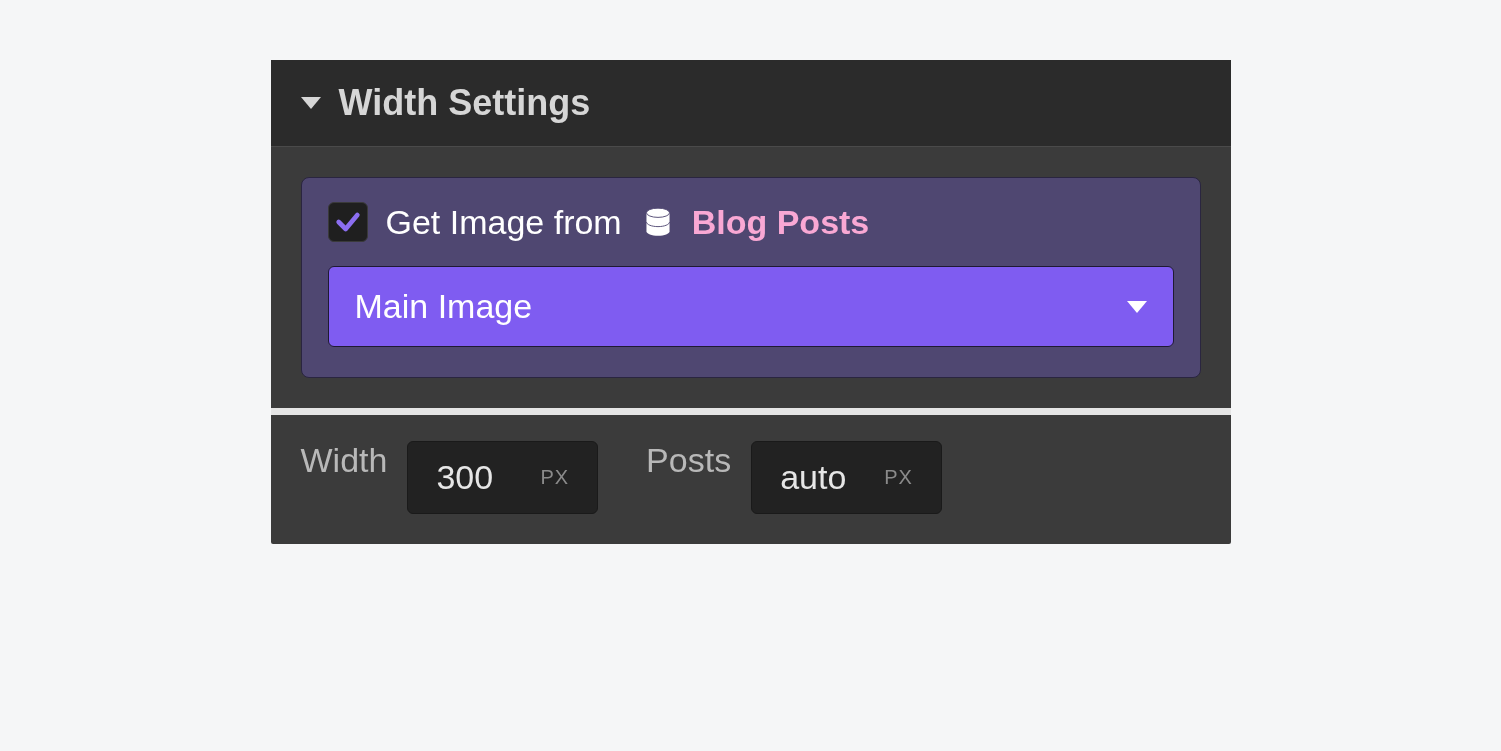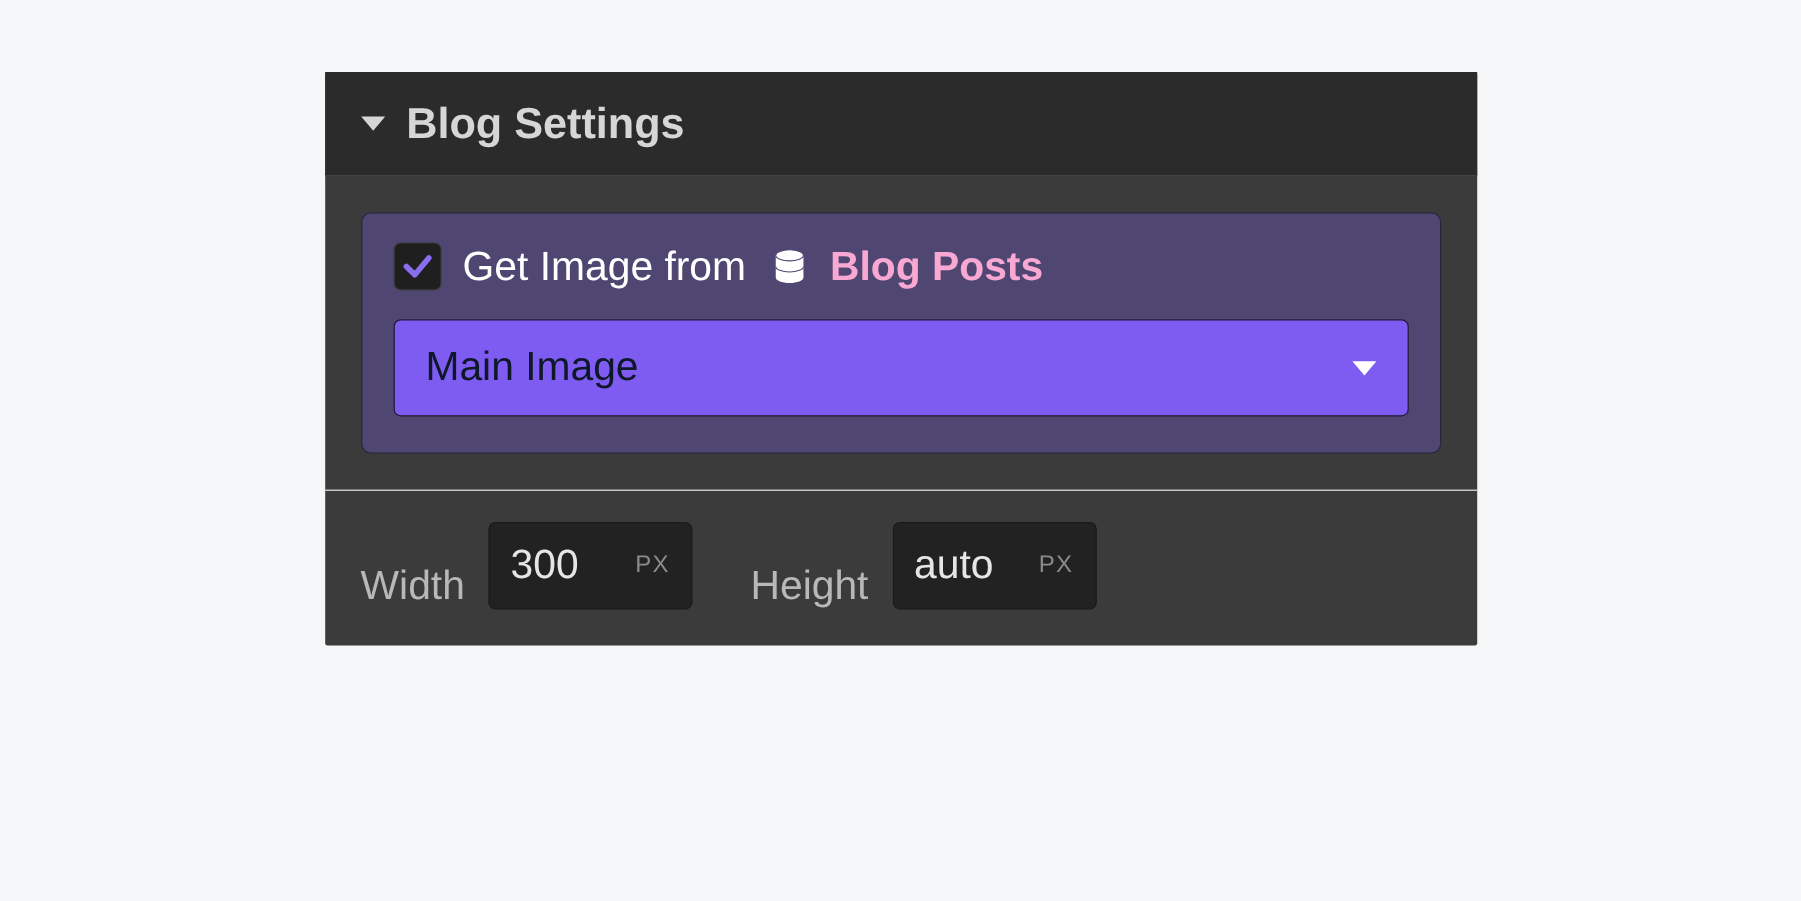--- a/index.html
+++ b/index.html
@@ -99,48 +99,48 @@
       background: #7f5cf1;
       border: 1px solid #1f1a33;
       border-radius: 6px;
       padding: 20px 26px;
       display: flex;
       align-items: center;
       justify-content: space-between;
       cursor: pointer;
     }
     .field-select .selected-text {
-      color: #0f172a;
+      color: #ffffff;
       font-size: 34px;
       font-weight: 400;
     }
     .field-select .dd-arrow {
       width: 0;
       height: 0;
       border-left: 10px solid transparent;
       border-right: 10px solid transparent;
       border-top: 12px solid #ffffff;
     }
     .dimensions-row {
-      border-top: 1px solid #e5e5e5;
+      border-top: 7px solid #e5e5e5;
       padding: 26px 30px 30px 30px;
       display: flex;
-      align-items: flex-end;
+      align-items: flex-start;
       gap: 20px;
     }
     .dim-label {
       color: #b8b8b8;
       font-size: 34px;
       font-weight: 400;
     }
     .dim-input-wrap {
       background: #222222;
       border: 1px solid #1a1a1a;
       border-radius: 6px;
-      padding: 16px 17px;
+      padding: 16px 28px;
       display: flex;
       align-items: center;
       gap: 14px;
       min-width: 170px;
     }
     .dim-input {
       background: transparent;
       border: none;
       color: #e6e6e6;
       font-size: 34px;
@@ -159,21 +159,21 @@
       flex: 0 0 8px;
     }
   </style>
 </head>
 <body>
 
 <div class="panel">
 
   <div class="panel-header">
     <div class="collapse-arrow"></div>
-    <div class="title">Blog Settings</div>
+    <div class="title">Width Settings</div>
   </div>
 
   <div class="panel-body">
 
     <div class="binding-box">
 
       <div class="binding-row">
         <div class="checkbox">
           <svg viewBox="0 0 24 24">
             <path d="M4 12 L10 18 L20 6" stroke="#8b6ef0" stroke-width="4" fill="none" stroke-linecap="round" stroke-linejoin="round"></path>
@@ -201,20 +201,20 @@
 
   </div>
 
   <div class="dimensions-row">
     <span class="dim-label">Width</span>
     <div class="dim-input-wrap">
       <input class="dim-input" value="300" style="">
       <span class="dim-unit">PX</span>
     </div>
     <div class="spacer"></div>
-    <span class="dim-label">Height</span>
+    <span class="dim-label">Posts</span>
     <div class="dim-input-wrap">
       <input class="dim-input" value="auto" style="">
       <span class="dim-unit">PX</span>
     </div>
   </div>
 
 </div>
 
 </body></html>

